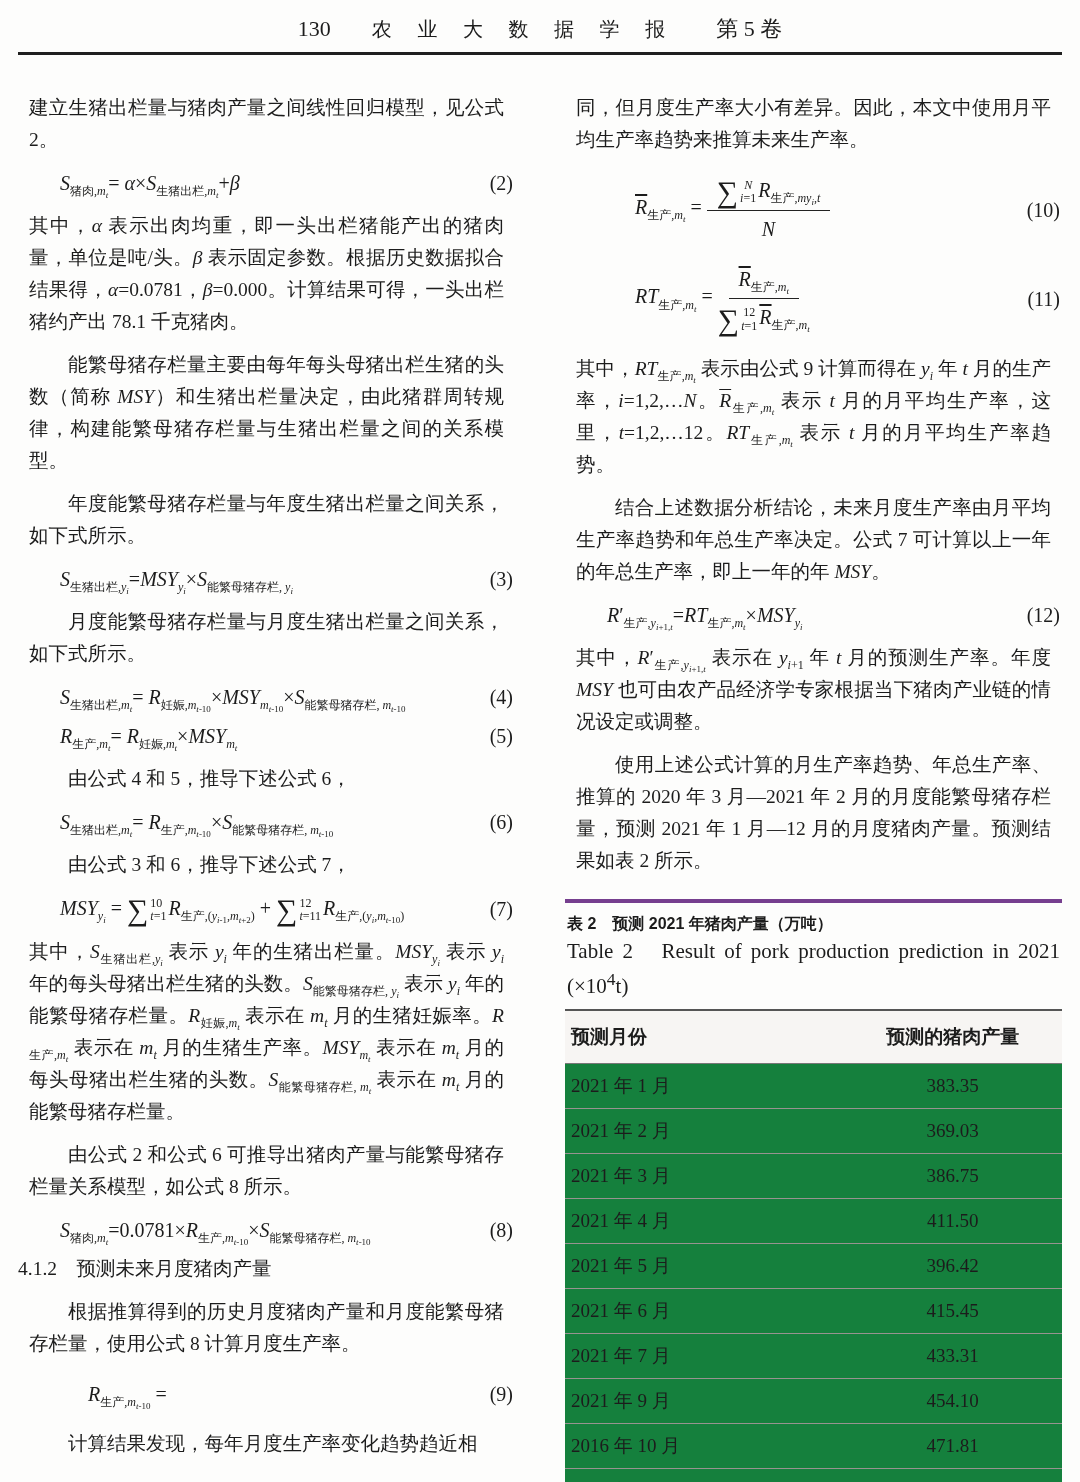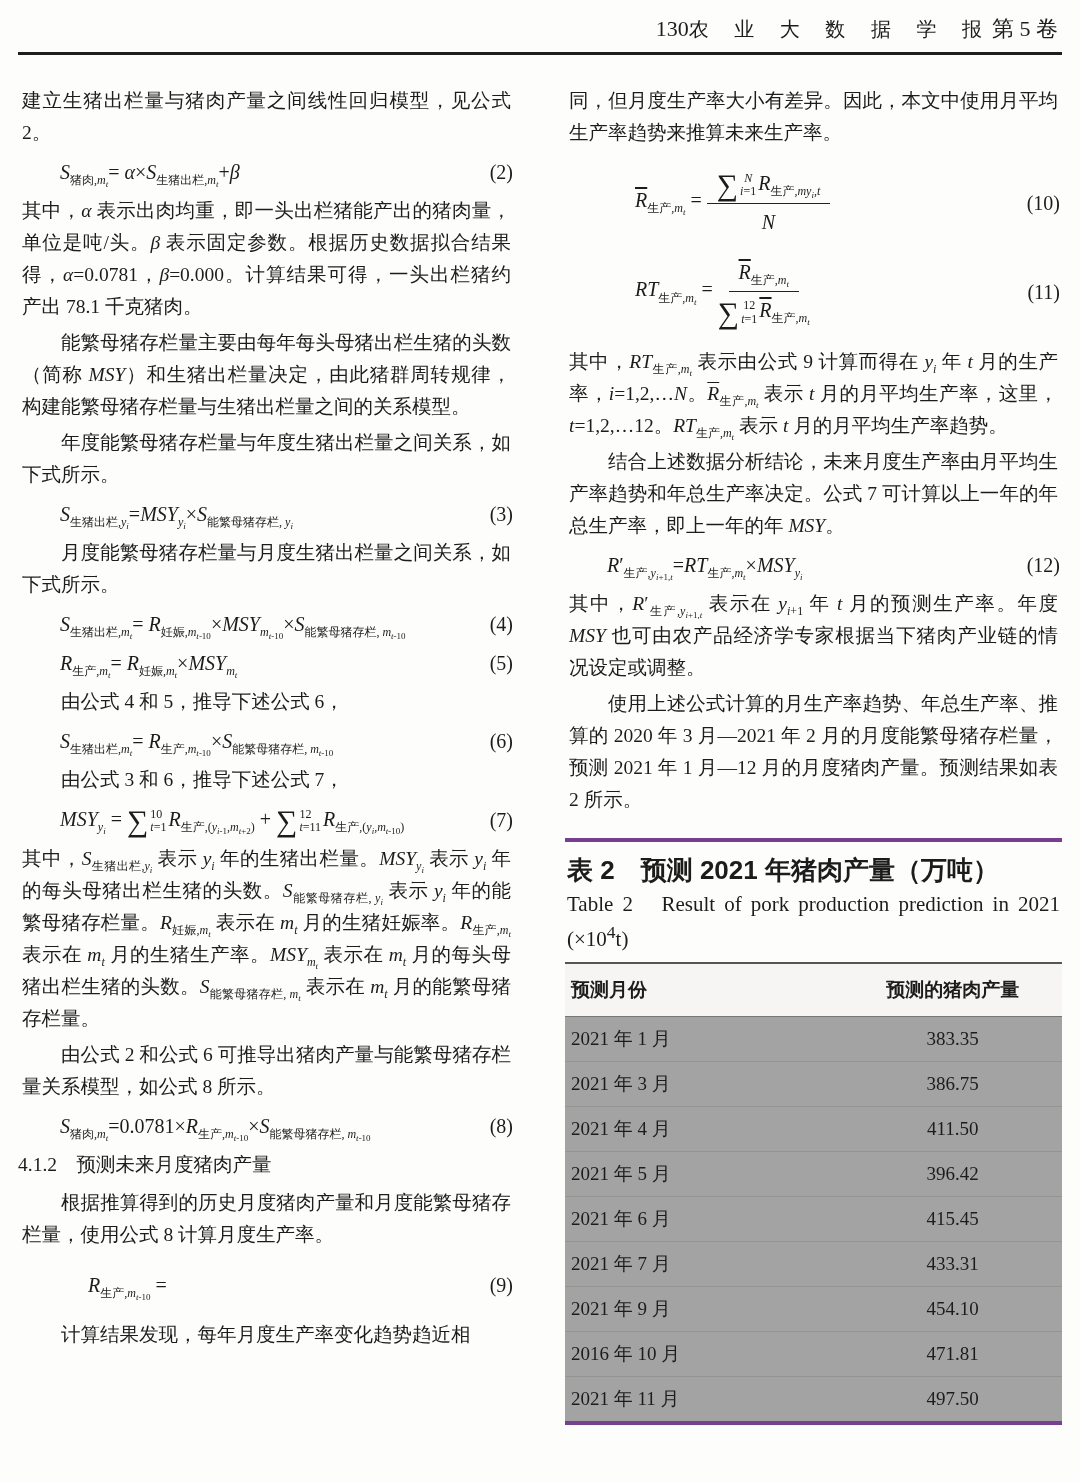--- a/index.html
+++ b/index.html
@@ -4,30 +4,30 @@
 <style>
   html,body{margin:0;padding:0;}
   body{
     width:1080px;height:1482px;overflow:hidden;
     background:#fdfdfc;color:#1c1c1c;
     font-family:"Liberation Serif","DejaVu Serif",serif;
   }
   .page{padding:8px 18px 0 18px;box-sizing:border-box;}
 
   
-  .pg-header{display:flex;justify-content:flex-end;align-items:baseline;
-    font-size:22px;padding:6px 4px 8px 4px;}
+  .pg-header{display:flex;justify-content:center;align-items:baseline;
+    font-size:22px;padding:6px 4px 8px 4px;gap:41px;}
   .journal{font-family:"Liberation Sans","DejaVu Sans",sans-serif;
     font-size:20px;letter-spacing:10px;font-weight:500;}
   .header-rule{border-top:3px solid #1f1f1f;margin:0 0 26px 0;}
 
   
   .columns{display:flex;gap:50px;}
   .col{width:497px;font-size:19.5px;line-height:32px;text-align:justify;}
-  p{margin:4px;}
+  p{margin:11px;}
   .indent{text-indent:2em;}
   .noindent{text-indent:0;}
   i{font-style:italic;}
 
   
   .eq{display:flex;justify-content:space-between;align-items:center;margin:7px 0;}
   .eq-body{padding-left:2.1em;font-size:20px;}
   .eq.center .eq-body{padding-left:3.5em;}
   .eq-num{padding-right:2px;font-size:20px;white-space:nowrap;}
   .eq.tall{margin:18px 0;}
@@ -38,27 +38,27 @@
   .frac .den{padding-top:2px;}
   .sum{display:inline-flex;align-items:center;vertical-align:middle;}
   .sum .op{font-size:30px;line-height:1;}
   .sum .lims{display:inline-flex;flex-direction:column;font-size:12px;line-height:1.15;margin:0 2px;}
   .bar{text-decoration:overline;}
   .sec-heading{font-size:19.5px;margin:6px 0;}
 
   
   .pork-table{margin-top:22px;border-top:4px solid #763f8f;border-bottom:4px solid #763f8f;}
   .tcap-cn{font-family:"Liberation Sans","DejaVu Sans",sans-serif;font-weight:bold;
-    font-size:26px;padding:10px 2px 2px 2px;line-height:1.4;}
+    font-size:16px;padding:10px 2px 2px 2px;line-height:1.4;}
   .tcap-en{font-size:21px;padding:0 2px 8px 2px;line-height:1.4;}
   table{width:100%;border-collapse:collapse;font-size:19px;}
   thead th{font-family:"Liberation Sans","DejaVu Sans",sans-serif;font-weight:bold;
     border-top:2px solid #555;border-bottom:1.5px solid #777;
     padding:10px 6px;background:#f7f5f3;}
-  tbody td{padding:6px 6px;border-bottom:1px solid #979390;background:#a3a3a3;height:28px;}
+  tbody td{padding:6px 6px;border-bottom:1px solid #979390;background:#15803d;height:28px;}
   tbody tr:last-child td{border-bottom:none;}
   .c-month{width:56%;text-align:left;}
   .c-value{text-align:center;margin-top:16px;}
 </style>
 </head>
 <body>
 
 <div class="page">
 
   <div class="pg-header">
@@ -194,20 +194,24 @@
               <th class="c-month">预测月份</th>
               <th class="c-value">预测的猪肉产量</th>
             </tr>
           </thead>
           <tbody>
               <tr>
                 <td class="c-month">2021 年 1 月</td>
                 <td class="c-value">383.35</td>
               </tr>
               <tr>
+                <td class="c-month">2021 年 2 月</td>
+                <td class="c-value">369.03</td>
+              </tr>
+              <tr>
                 <td class="c-month">2021 年 3 月</td>
                 <td class="c-value">386.75</td>
               </tr>
               <tr>
                 <td class="c-month">2021 年 4 月</td>
                 <td class="c-value">411.50</td>
               </tr>
               <tr>
                 <td class="c-month">2021 年 5 月</td>
                 <td class="c-value">396.42</td>

